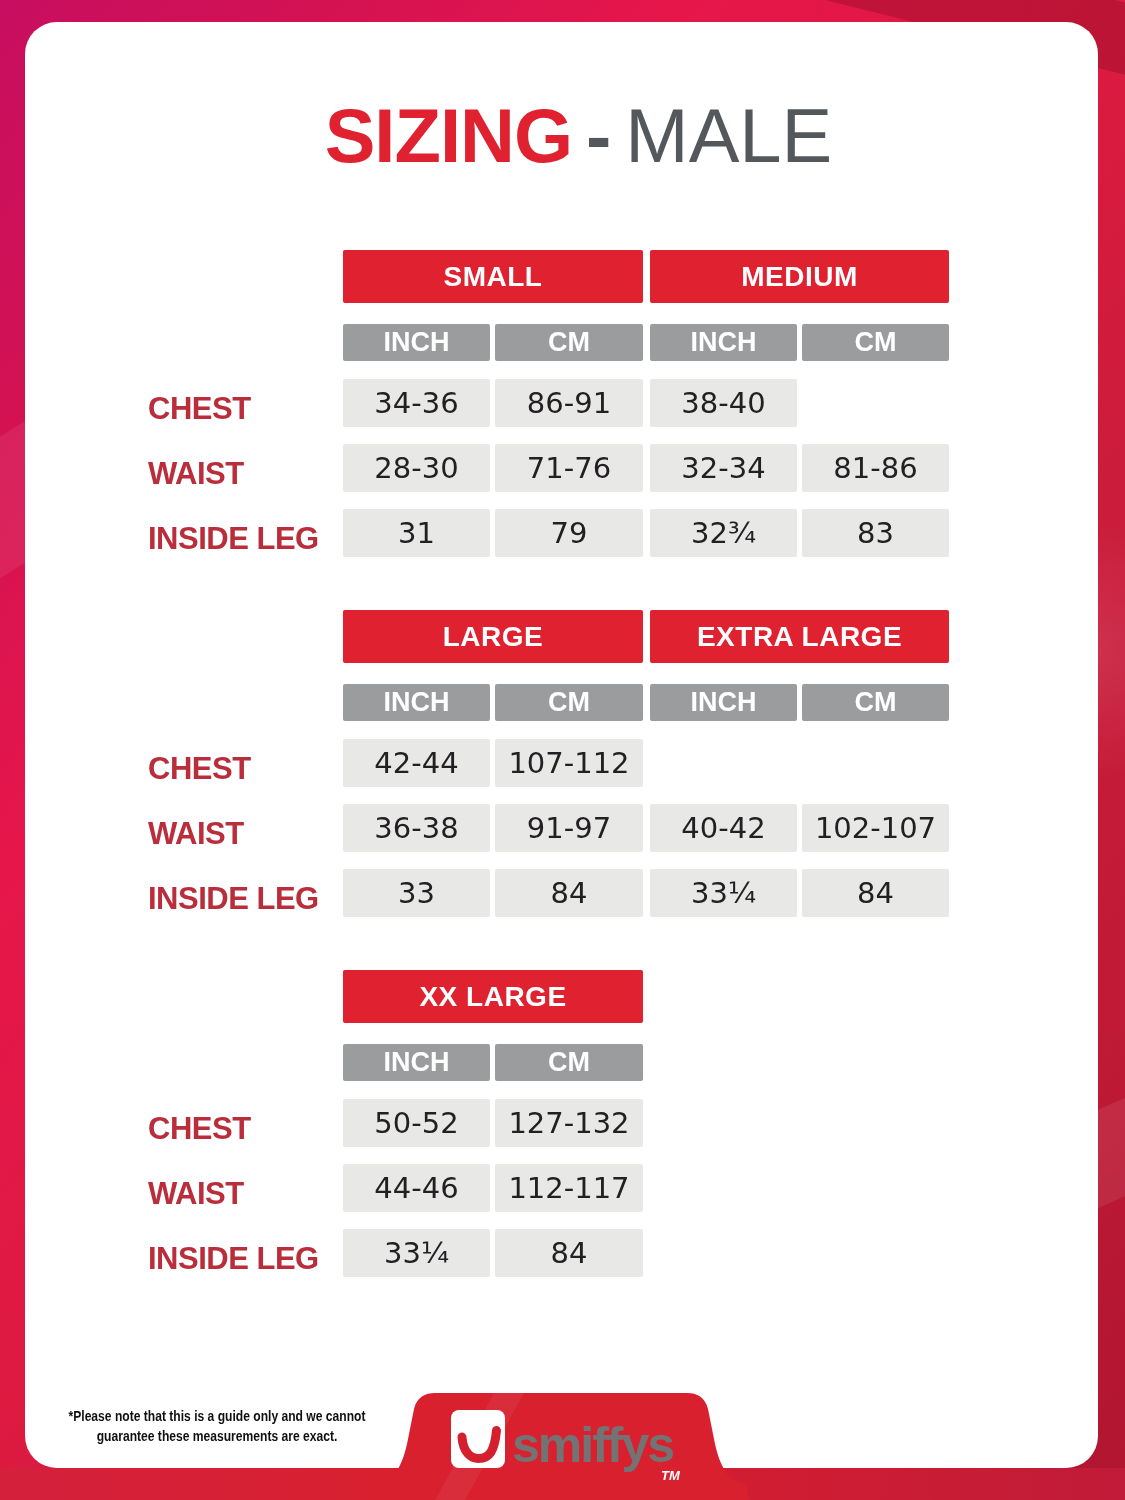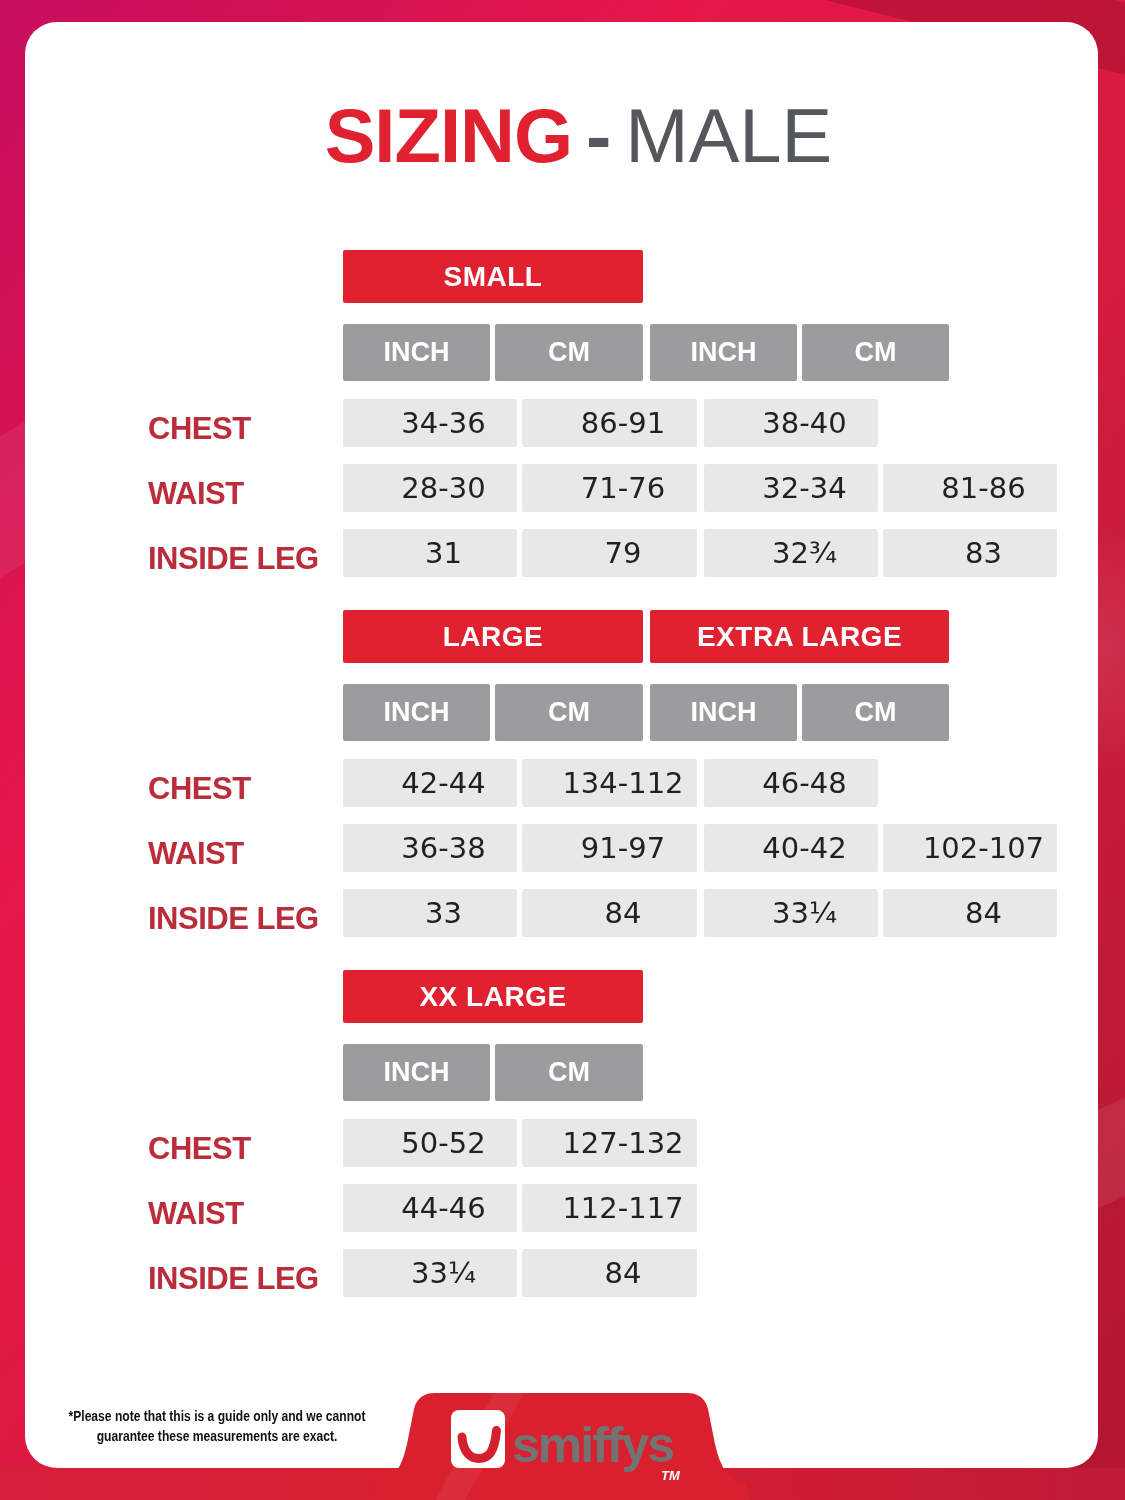--- a/index.html
+++ b/index.html
@@ -40,27 +40,27 @@
     height:53px;background:#df2130;color:#fff;font-weight:700;font-size:28px;
     display:flex;align-items:center;justify-content:center;border-radius:2px;
     letter-spacing:.5px;
   }
   .hgroup.g2col{flex:0 0 300px;margin-right:7px;}
   .hgroup.g2col2{flex:0 0 299px;margin-right:0;}
   .head-row{margin-bottom:21px;}
   .sub-row{margin-bottom:18px;}
   .data-row{margin-bottom:17px;align-items:flex-end;}
   .unit{
-    height:57px;background:#9b9c9e;color:#fff;font-weight:700;font-size:27px;
+    height:37px;background:#9b9c9e;color:#fff;font-weight:700;font-size:27px;
     display:flex;align-items:center;justify-content:center;border-radius:2px;
   }
   .cell{
     height:48px;background:#e8e8e7;border-radius:2px;
     display:flex;align-items:center;justify-content:center;
-    font-family:"DejaVu Sans",sans-serif;font-size:29px;color:#232023;padding-left:27px;
+    font-family:"DejaVu Sans",sans-serif;font-size:29px;color:#232023;
   }
   .c1{flex:0 0 147px;margin-right:5px;}
   .c2{flex:0 0 148px;margin-right:7px;}
   .c3{flex:0 0 147px;margin-right:5px;}
   .c4{flex:0 0 147px;margin-right:0;}
   .rlabel{
     flex:0 0 195px;display:flex;align-items:center;
     color:#b92e3a;font-weight:700;font-size:31px;letter-spacing:-.5px;
   }
   
@@ -102,20 +102,23 @@
 <div class="panel"></div>
 
 <h1 class="title"><span class="t-red">SIZING</span><span class="t-sep">-</span><span class="t-gray">MALE</span></h1>
 
 <div class="size-table" style="top:250px">
   <div class="t-row head-row">
     <div class="spacer"></div>
     <div class="hgroup g2col">
         <span>SMALL</span>
       </div>
+    <div class="hgroup g2col2">
+        <span>MEDIUM</span>
+      </div>
   </div>
   <div class="t-row sub-row">
     <div class="spacer"></div>
     <div class="unit c1">INCH</div>
     <div class="unit c2">CM</div>
     <div class="unit c3">INCH</div>
     <div class="unit c4">CM</div>
   </div>
   <div class="t-row data-row">
     <div class="rlabel">CHEST</div>
@@ -152,22 +155,21 @@
   <div class="t-row sub-row">
     <div class="spacer"></div>
     <div class="unit c1">INCH</div>
     <div class="unit c2">CM</div>
     <div class="unit c3">INCH</div>
     <div class="unit c4">CM</div>
   </div>
   <div class="t-row data-row">
     <div class="rlabel">CHEST</div>
     <div class="cell c1">42-44</div>
-    <div class="cell c2">134-112</div>
-    <div class="cell c3">46-48</div>
+    <div class="cell c2">107-112</div>
   </div>
   <div class="t-row data-row">
     <div class="rlabel">WAIST</div>
     <div class="cell c1">36-38</div>
     <div class="cell c2">91-97</div>
     <div class="cell c3">40-42</div>
     <div class="cell c4">102-107</div>
   </div>
   <div class="t-row data-row">
     <div class="rlabel">INSIDE LEG</div>

